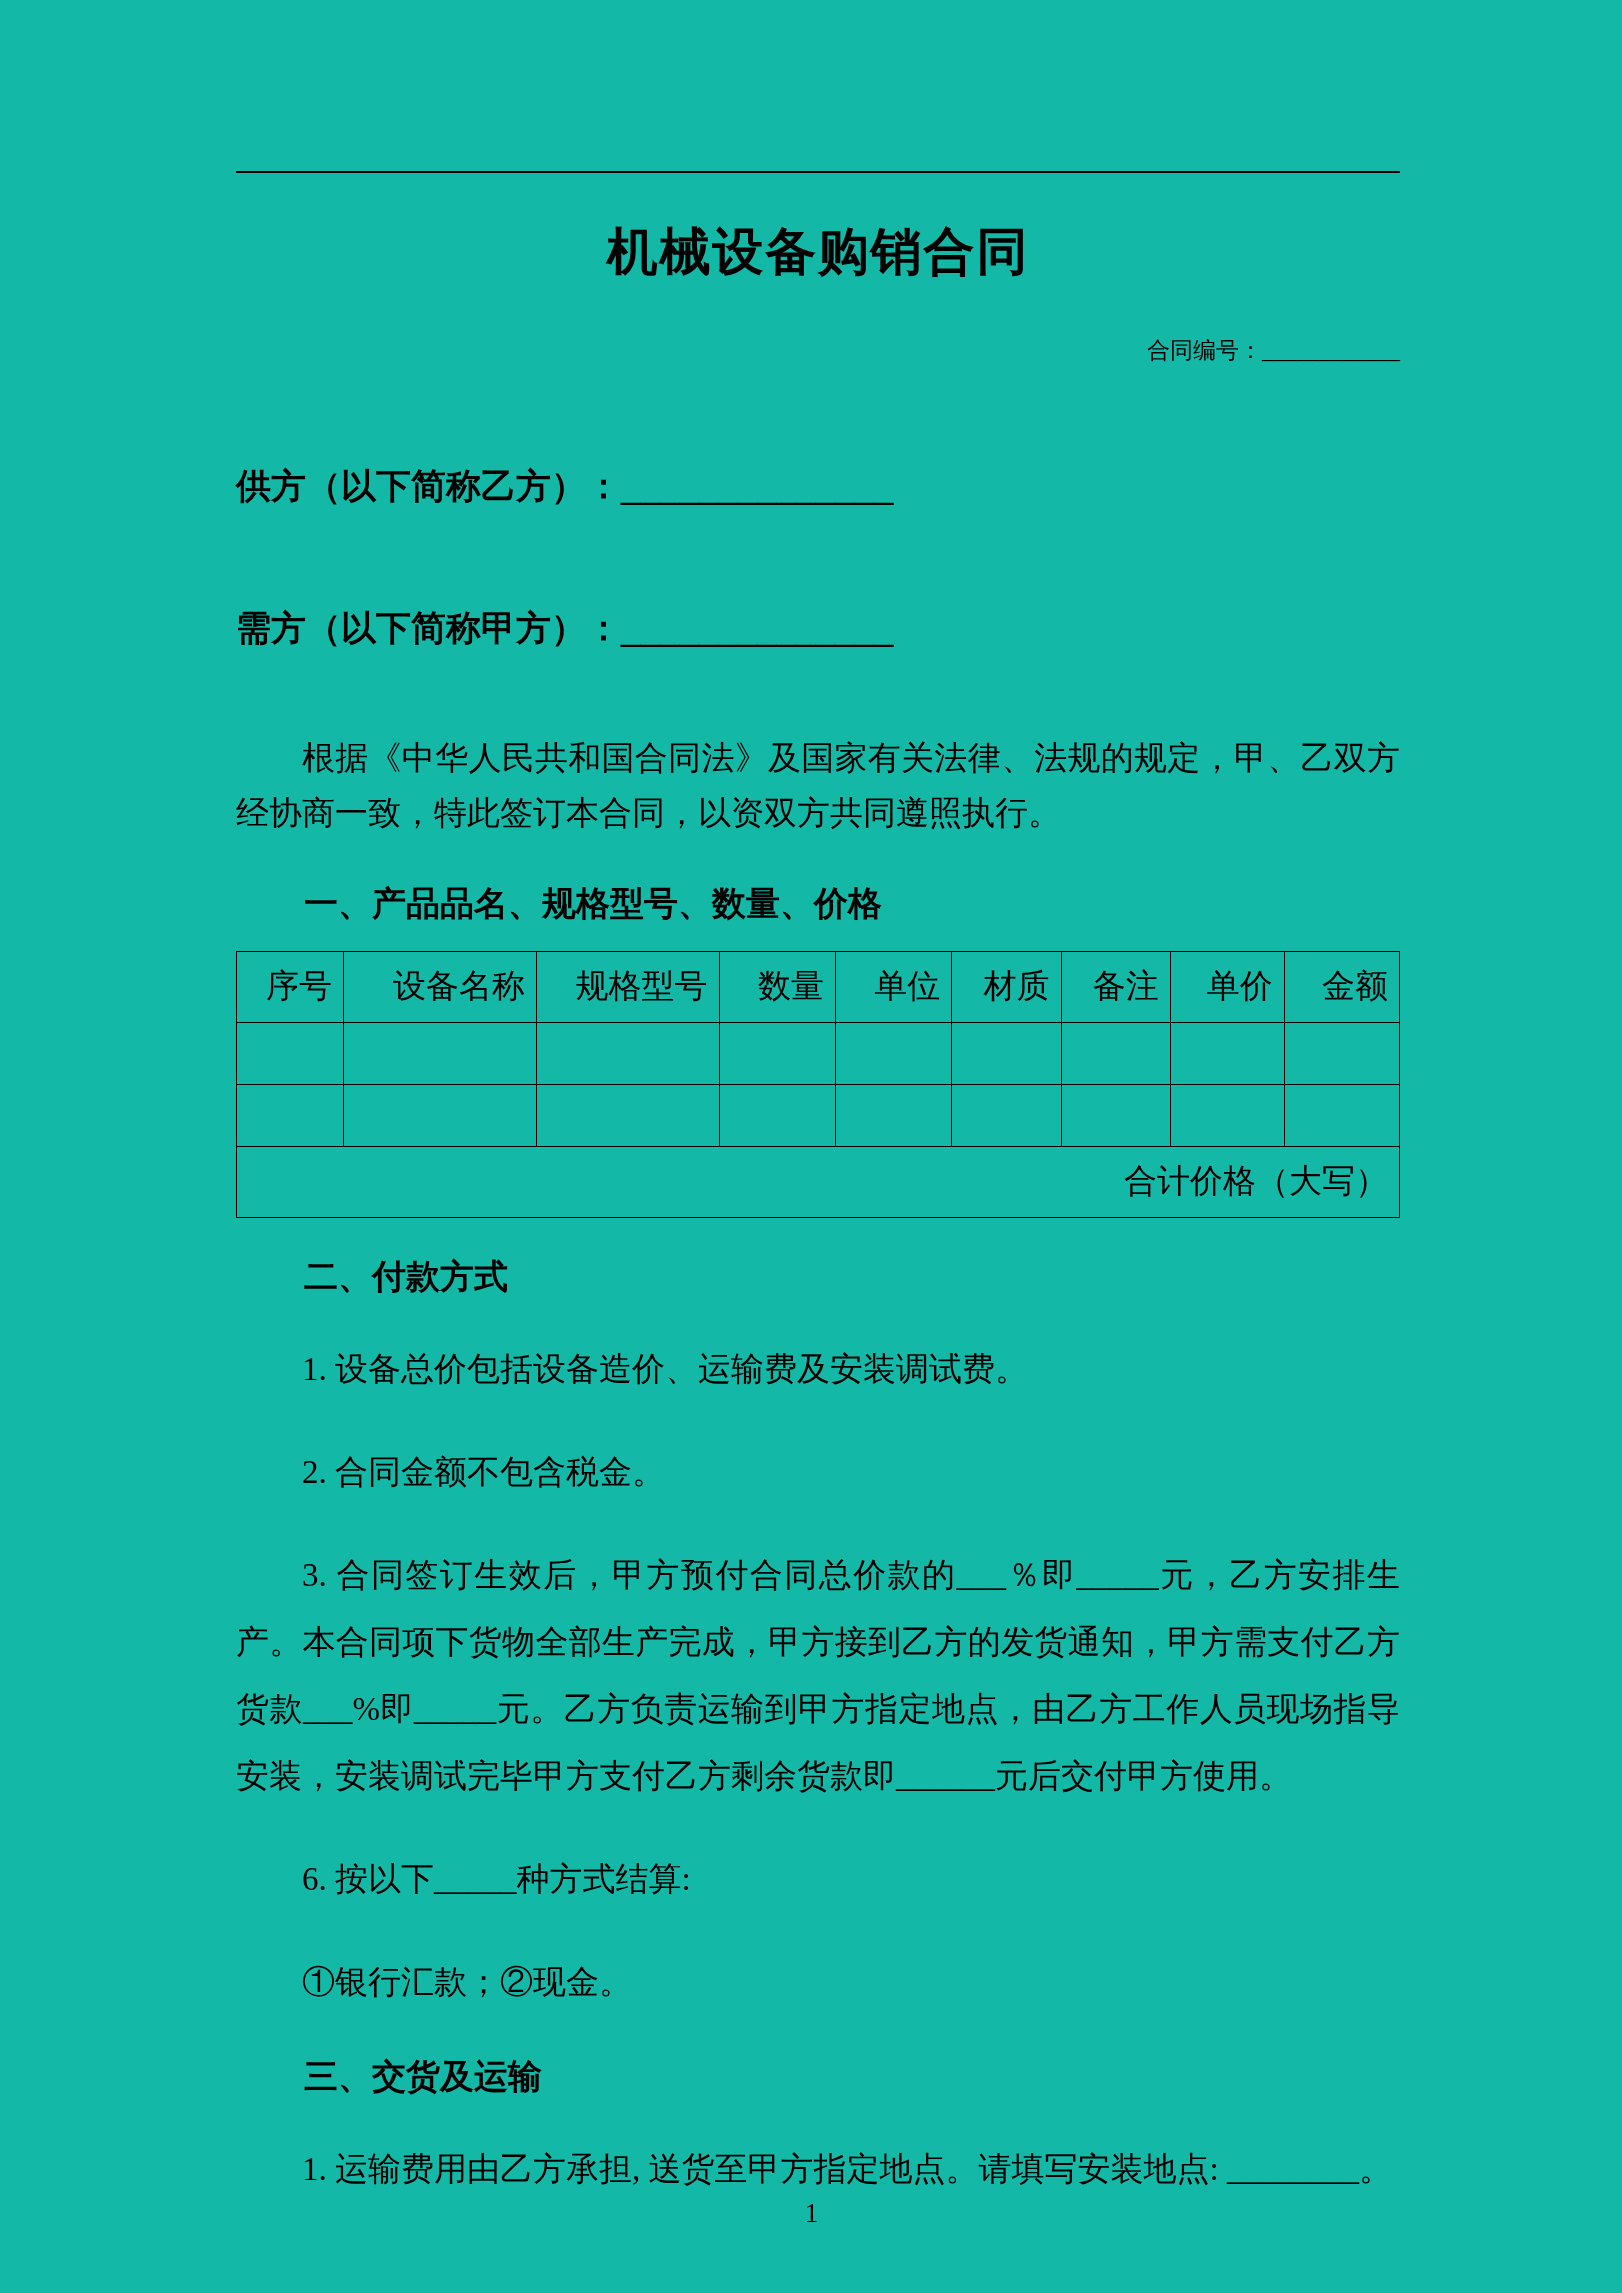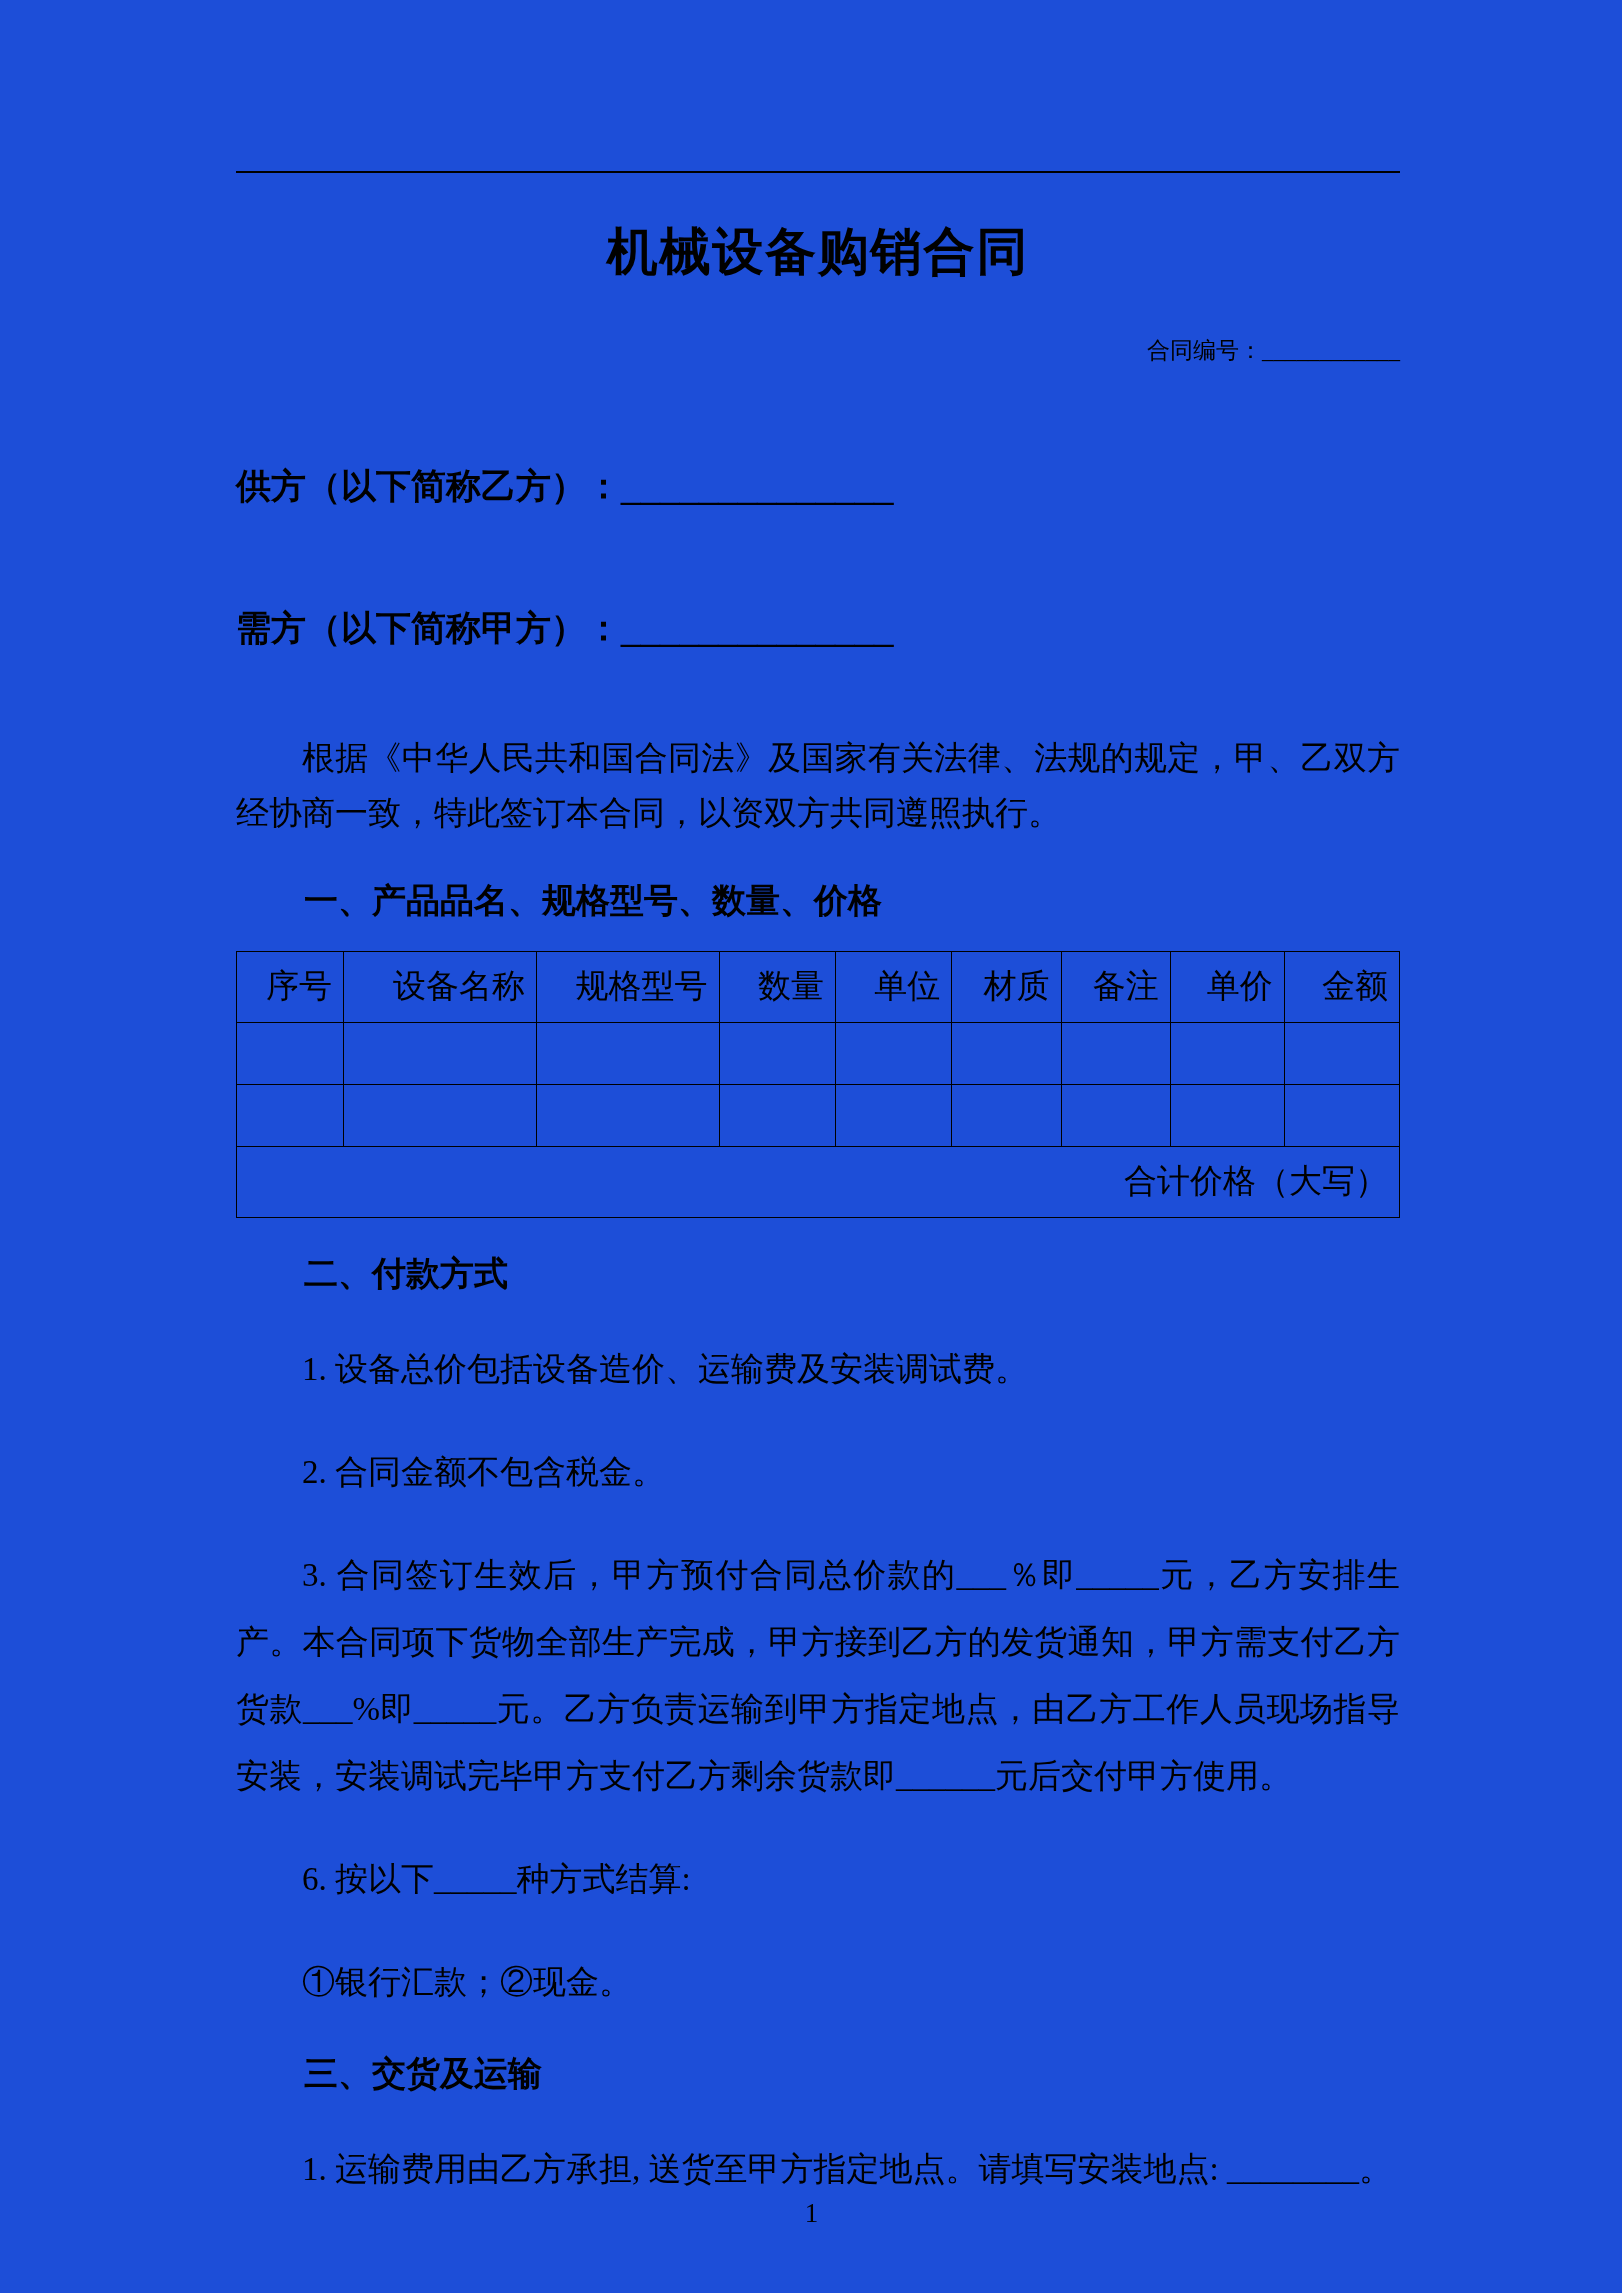--- a/index.html
+++ b/index.html
@@ -1,21 +1,21 @@
 <!DOCTYPE html>
 <html lang="zh" style="font-size:14.5px"><head>
 <meta charset="utf-8">
 <style>
   * { margin: 0; padding: 0; box-sizing: border-box; }
   html, body { background: #ffffff; }
   .page {
     position: relative;
     width: 1623px;
     height: 2294px;
-    background: #1d4ed8;
+    background: #14b8a6;
     color: #000000;
     font-family: "Liberation Serif", "DejaVu Serif", serif;
     overflow: hidden;
   }
   .content {
     padding: 0 223px 0 236px;
   }
   .header-rule {
     margin-top: 171px;
     border-bottom: 2.7px solid #000000;
@@ -45,21 +45,21 @@
   }
   .party-line .blank { font-weight: normal; }
   .body-par {
     margin-top: 80px;
     font-size: 33px;
     line-height: 55px;
     text-align: justify;
     text-indent: 2em;
   }
   .section-heading {
-    font-family: Liberation Mono, monospace;
+    font-family: Liberation Sans, sans-serif;
     font-weight: bold;
     font-size: 34px;
     line-height: 1.35;
     text-indent: 2em;
   }
   .heading-1 { margin-top: 40px; }
   .heading-2 { margin-top: 36px; }
   .heading-3 { margin-top: 38px; }
   .item-par {
     margin-top: 36px;

